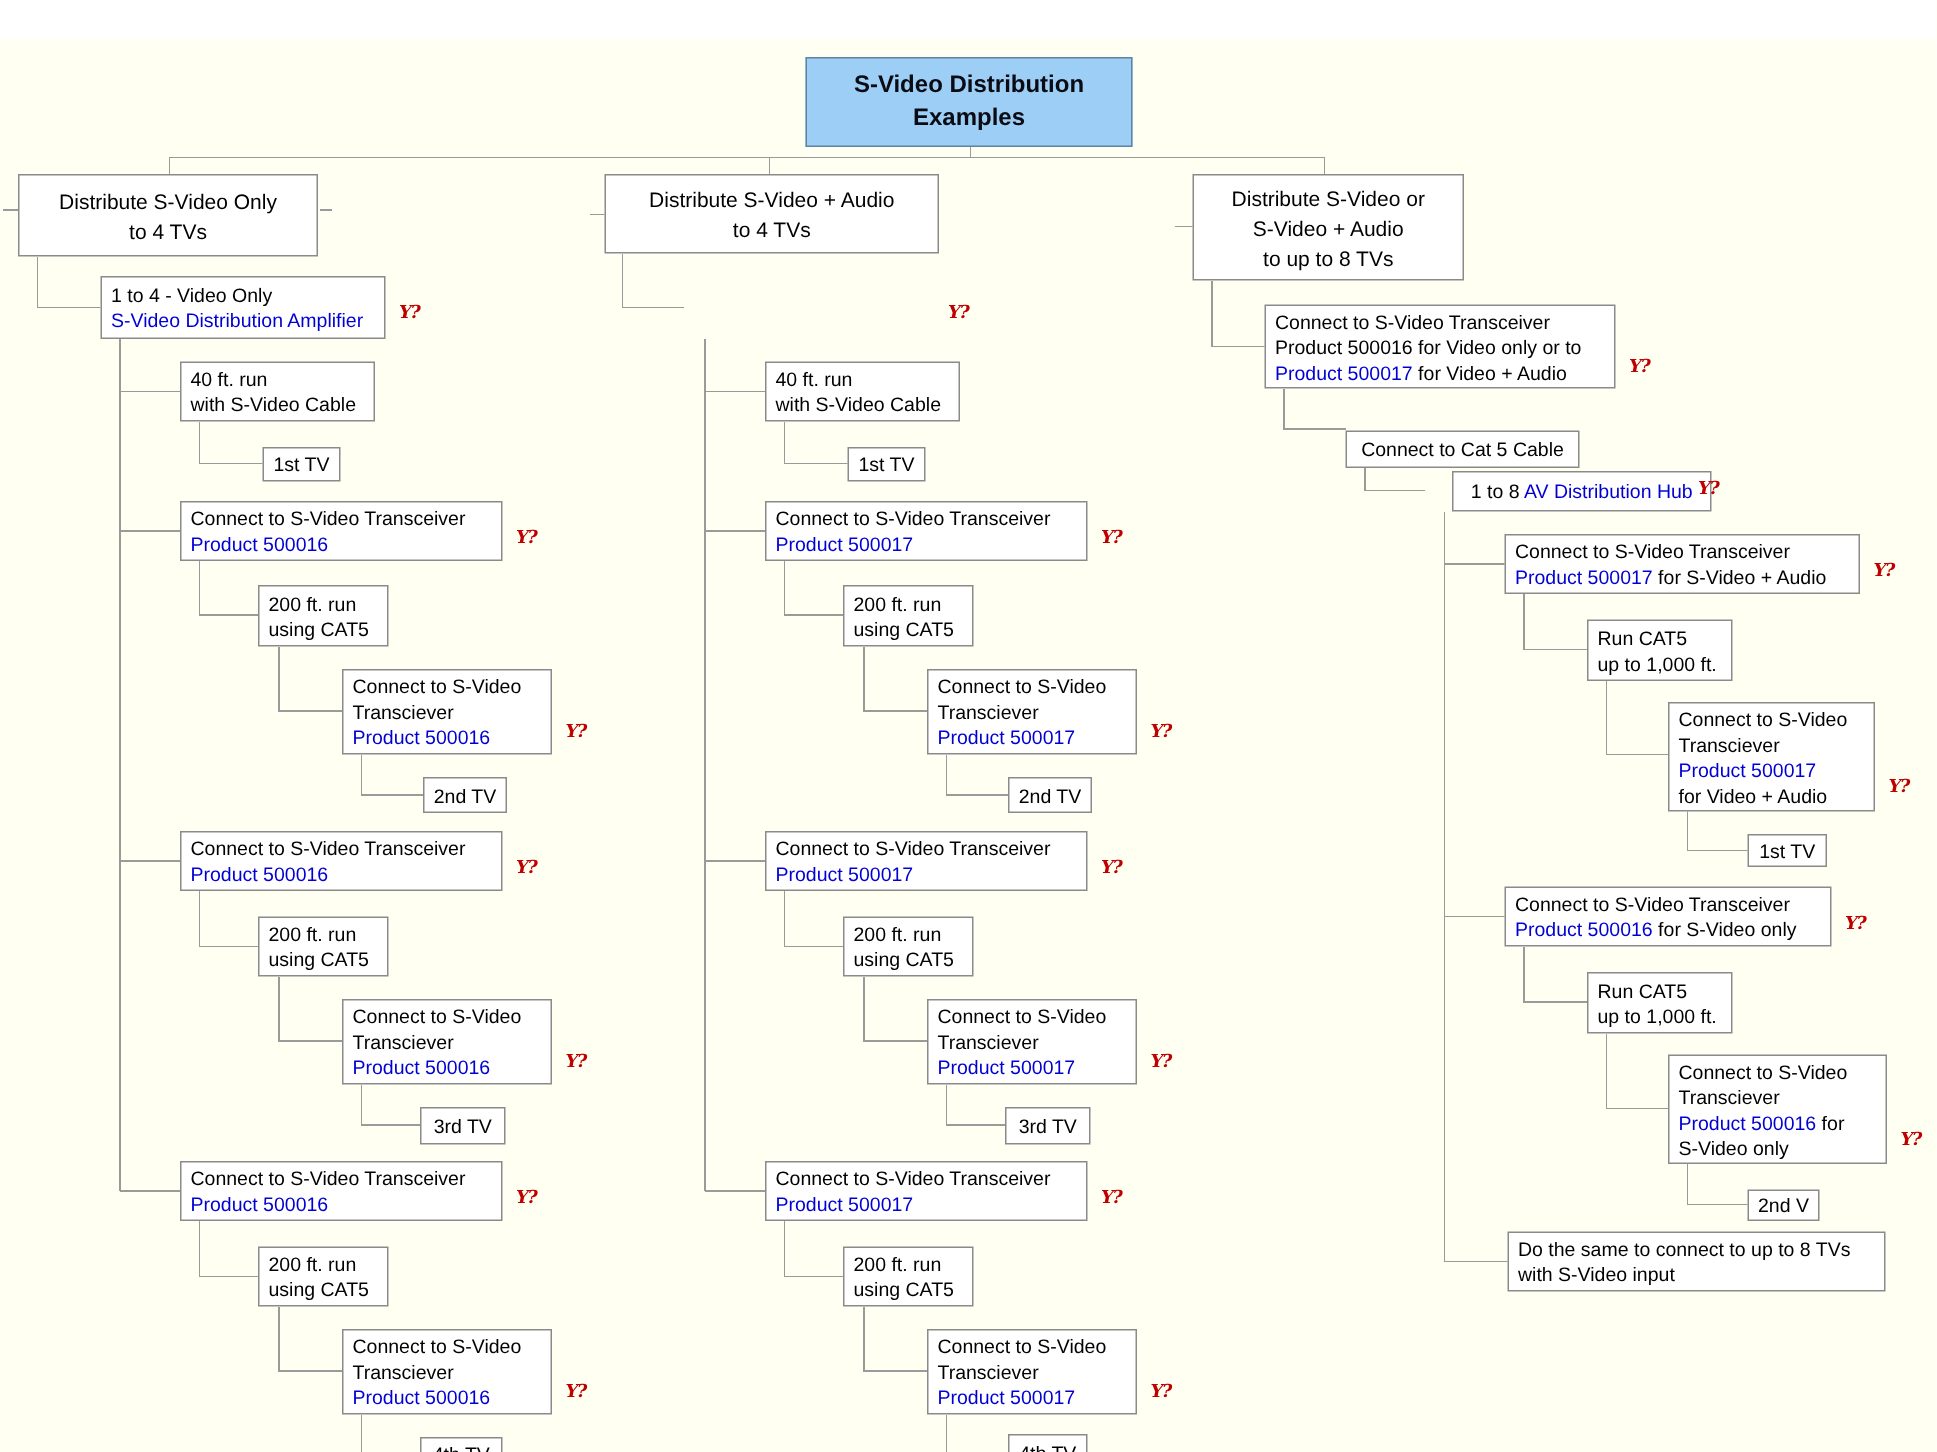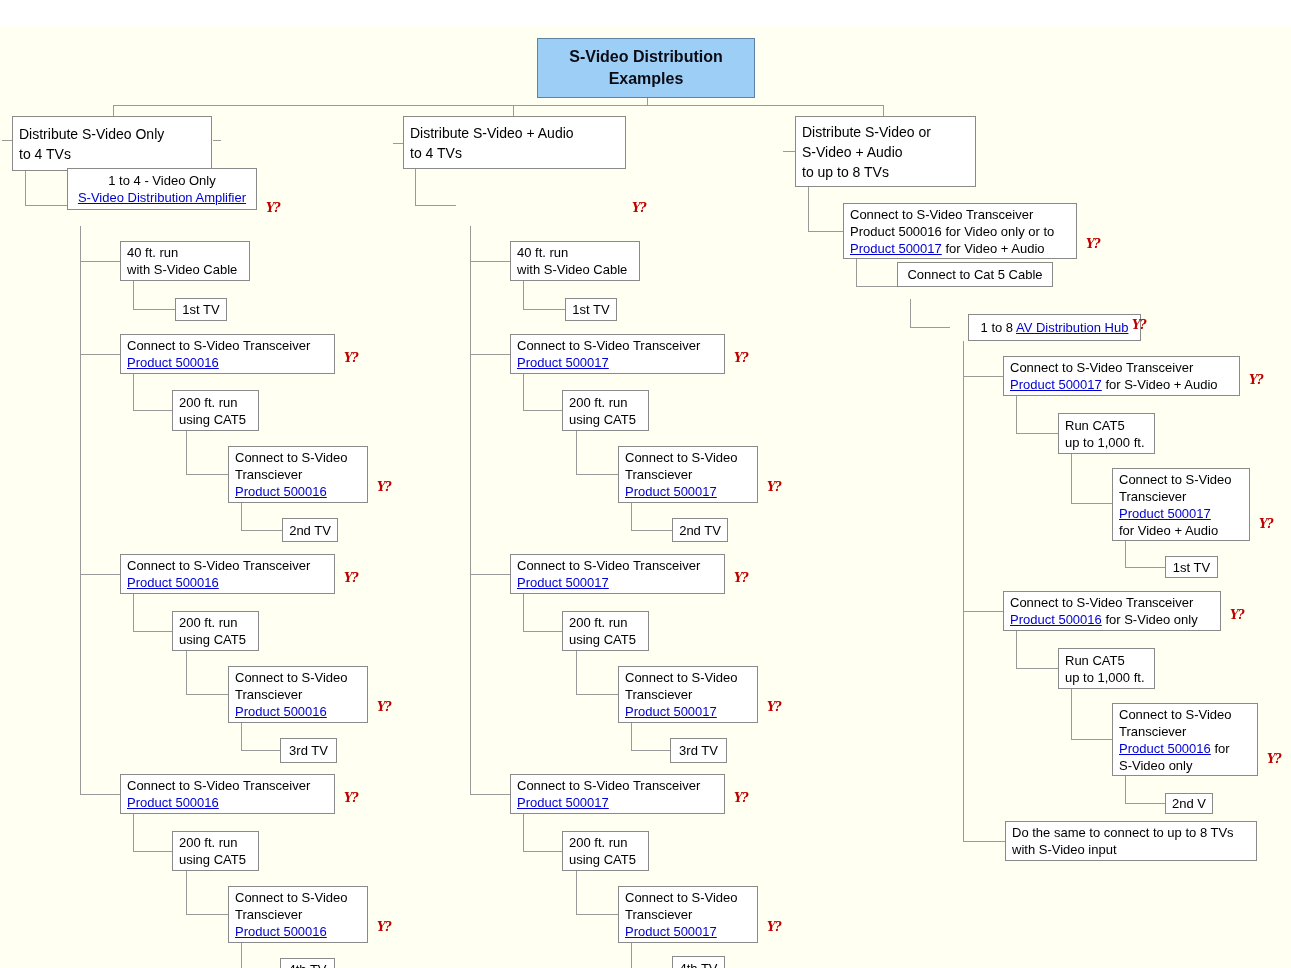--- a/index.html
+++ b/index.html
@@ -5,23 +5,23 @@
   html,body { margin:0; padding:0; }
   body { width:1291px; height:968px; font-family:"Liberation Sans", sans-serif; }
   #diagram { position:relative; width:1291px; height:968px; overflow:hidden;
              background:var(--bg,#FFFFF2);margin-top:26px; }
   #connector-svg { position:absolute; left:0; top:0; }
   .node { position:absolute; box-sizing:border-box; background:var(--boxbg,#fff);
           border:1px solid var(--boxborder,#8a8a8a); color:#000;
           font-size:13px; line-height:17px; padding:2px 6px;
           display:flex; flex-direction:column; justify-content:center; }
   .node .ln { white-space:nowrap; }
-  .node.header { font-size:14px; line-height:20px; }
+  .node.header { font-size:14px; line-height:20px;text-align:center; }
   .node.center { align-items:center; text-align:center; }
-  a.link { color:var(--link,#0000d4); text-decoration:underline; cursor:pointer; }
+  a.link { color:var(--link,#0000d4); cursor:pointer; }
   .yicon { position:absolute; color:var(--yred,#be0000); font-family:"DejaVu Serif", serif;
            font-weight:bold; font-style:italic; font-size:12px; line-height:12px;
            letter-spacing:-1px; cursor:pointer; }
   .title-box { position:absolute; box-sizing:border-box;
                background:var(--titlebg,#9ccef6); border:1px solid var(--titleborder,#5f83a3);
                font-weight:bold; font-size:16px; line-height:22px; color:#0b0b14;
                text-align:center; display:flex; flex-direction:column; justify-content:center; }
 </style>
 </head>
 <body>
@@ -82,21 +82,21 @@
       <path d="M1125,750 L1125,777 L1165,777" fill="none" stroke="#9A9A9A" stroke-width="1"></path>
     </svg>
   <div class="title-box" style="left:537px; top:12px; width:218px; height:60px;">
     <div>S-Video Distribution</div>
     <div>Examples</div>
   </div>
 <div class="node header" style="left: 12px; top: 90px; width: 200px; height: 55px;">
       <div class="ln"><span>Distribute S-Video Only</span></div>
       <div class="ln"><span>to 4 TVs</span></div>
     </div>
-    <div class="node" style="left: 67px; top: 142px; width: 190px; height: 42px; align-items: center;">
+    <div class="node" style="left: 67px; top: 158px; width: 190px; height: 42px;">
       <div class="ln"><span>1 to 4 - Video Only</span></div>
       <div class="ln"><a class="link">S-Video Distribution Amplifier</a></div>
     </div>
     <span class="yicon" style="left: 266px; top: 176px;">Y?</span>
     <div class="node" style="left: 120px; top: 215px; width: 130px; height: 40px;">
       <div class="ln"><span>40 ft. run</span></div>
       <div class="ln"><span>with S-Video Cable</span></div>
     </div>
     <div class="node center" style="left: 175px; top: 272px; width: 52px; height: 23px;">
       <div class="ln"><span>1st TV</span></div>
@@ -225,21 +225,21 @@
       <div class="ln"><span>Distribute S-Video or</span></div>
       <div class="ln"><span>S-Video + Audio</span></div>
       <div class="ln"><span>to up to 8 TVs</span></div>
     </div>
     <div class="node" style="left: 843px; top: 177px; width: 234px; height: 56px;">
       <div class="ln"><span>Connect to S-Video Transceiver</span></div>
       <div class="ln"><span>Product 500016 for Video only or to</span></div>
       <div class="ln"><a class="link">Product 500017</a><span> for Video + Audio</span></div>
     </div>
     <span class="yicon" style="left: 1086px; top: 212px;">Y?</span>
-    <div class="node center" style="left: 897px; top: 236px; width: 156px; height: 25px;">
+    <div class="node center" style="left: 897px; top: 261px; width: 156px; height: 25px;">
       <div class="ln"><span>Connect to Cat 5 Cable</span></div>
     </div>
     <div class="node center" style="left: 968px; top: 288px; width: 173px; height: 27px;">
       <div class="ln"><span>1 to 8 </span><a class="link">AV Distribution Hub</a></div>
     </div>
     <span class="yicon" style="left: 1132px; top: 293px;">Y?</span>
     <div class="node" style="left: 1003px; top: 330px; width: 237px; height: 40px;">
       <div class="ln"><span>Connect to S-Video Transceiver</span></div>
       <div class="ln"><a class="link">Product 500017</a><span> for S-Video + Audio</span></div>
     </div>

